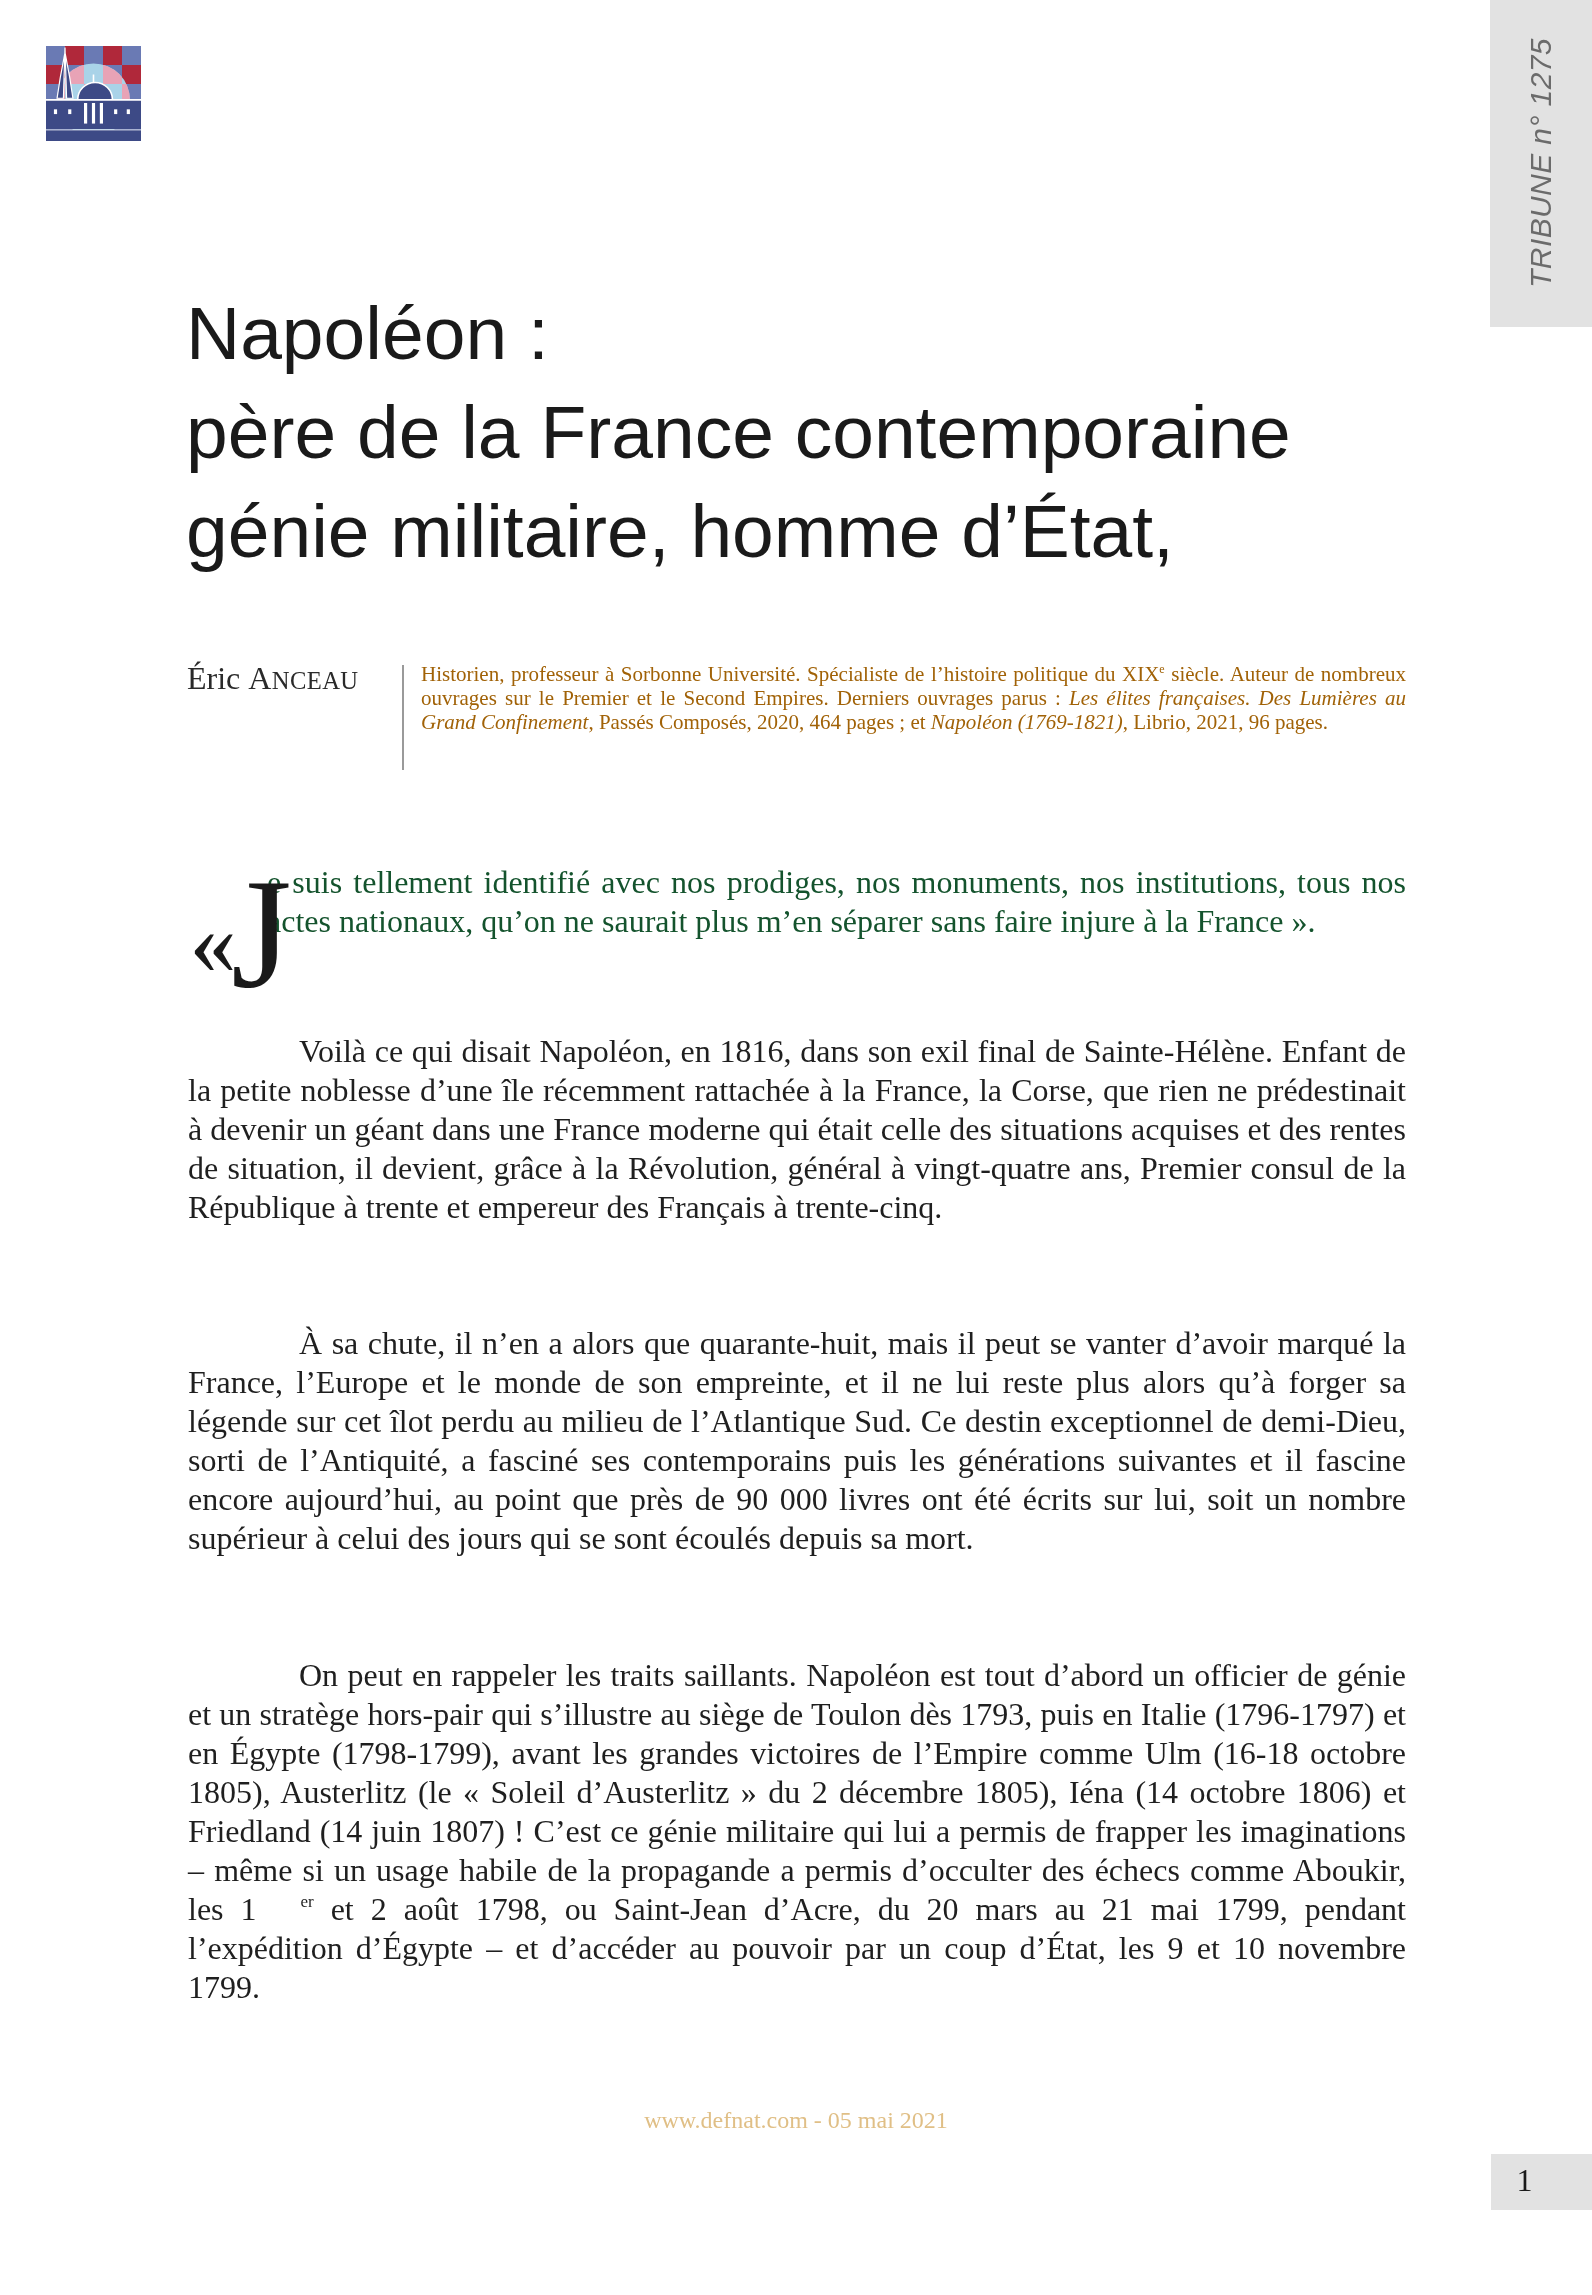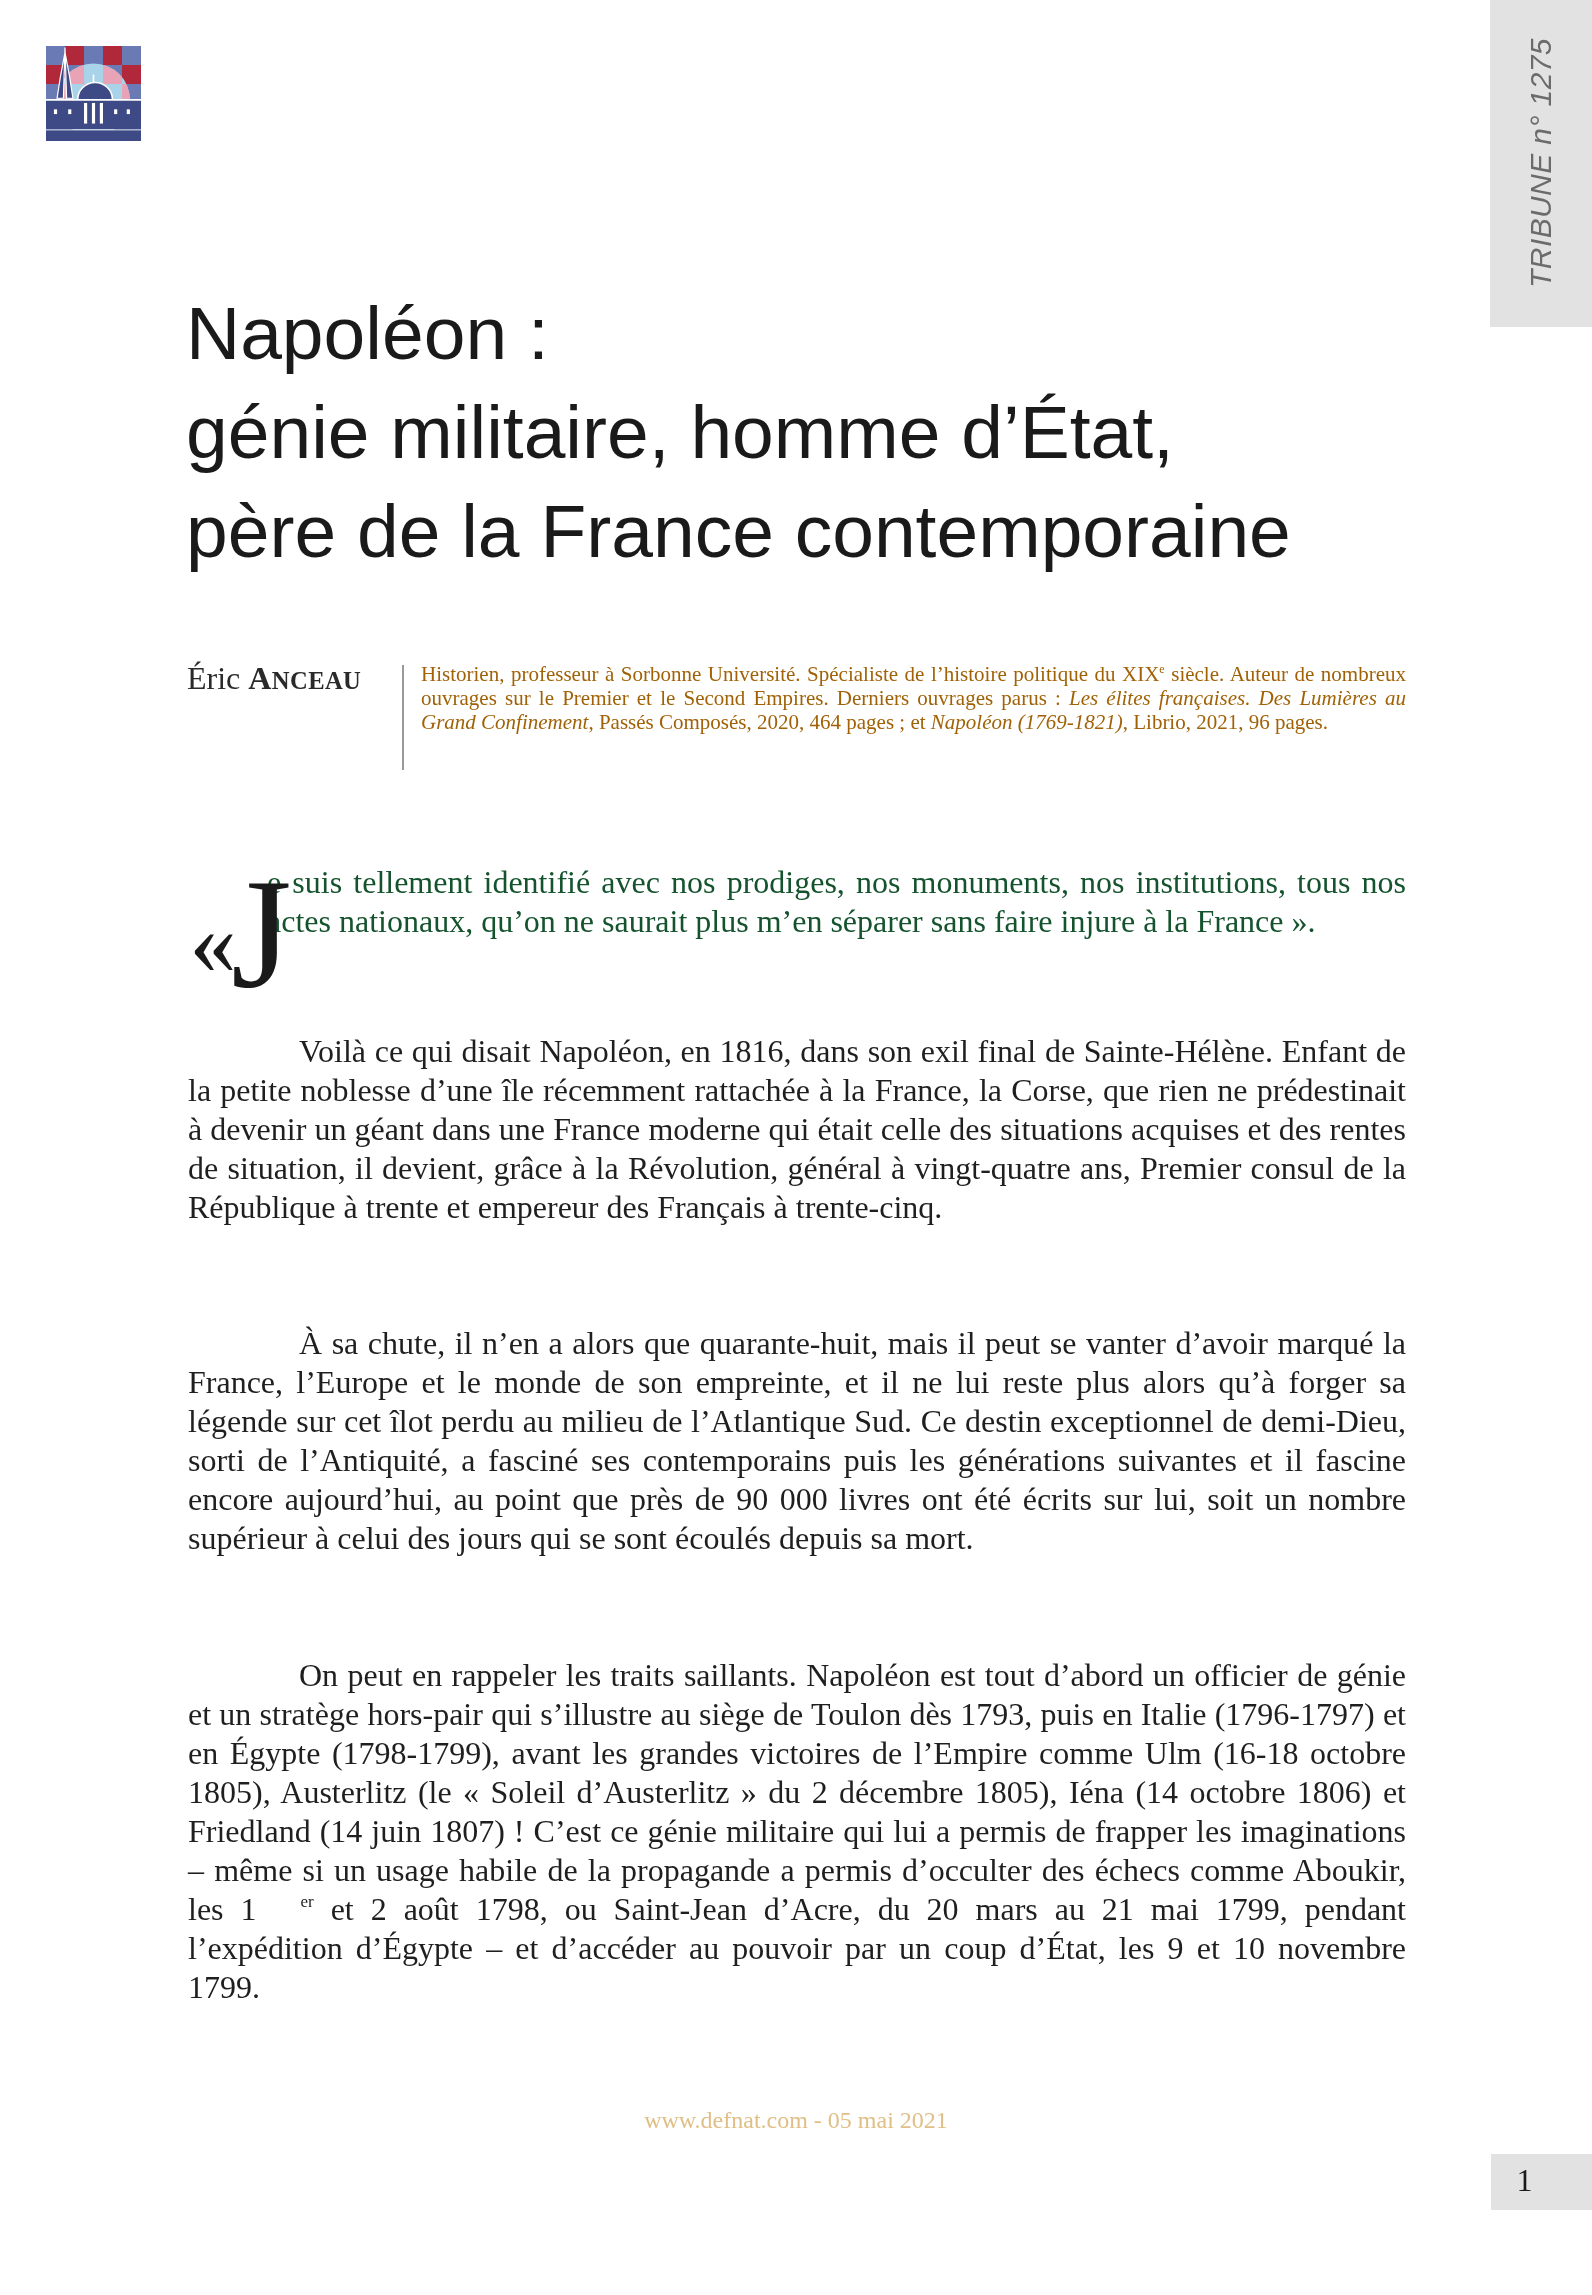--- a/index.html
+++ b/index.html
@@ -24,21 +24,21 @@
       font-family: "Liberation Sans", sans-serif; font-weight: normal;
       font-size: 75px; line-height: 99px; color: #1a1a1a; margin: 0;
     }
     .title span { display: block; white-space: nowrap; }
 
     .author-name {
       position: absolute; left: 187px; top: 660px;
       font-family: "Liberation Serif", serif; font-size: 32px; color: #2a2a2a;
       white-space: nowrap;
     }
-    .author-name .caps { font-size: 24.6px; letter-spacing: 0.4px; font-weight: bold; }
+    .author-name .caps { font-size: 24.6px; letter-spacing: 0.4px; }
     .bio-divider {
       position: absolute; left: 402px; top: 665px; width: 1.6px; height: 105px; background: #9a9a9a;
     }
     .bio {
       position: absolute; left: 421px; top: 662px; width: 985px;
       font-family: "Liberation Serif", serif; font-size: 21px; line-height: 24px;
       text-align: justify; color: #a16207; margin: 0;
     }
     .bio sup { font-size: 12px; vertical-align: 8px; line-height: 0; }
 
@@ -118,22 +118,22 @@
     <line x1="0" y1="106" x2="120" y2="106" stroke="#ffffff" stroke-width="1"></line>
   </svg>
 </div>
 
 <div class="tab-tribune">
   <span class="vlabel">TRIBUNE n° 1275</span>
 </div>
 
 <h1 class="title">
   <span>Napoléon :</span>
+  <span>père de la France contemporaine</span>
   <span>génie militaire, homme d’État,</span>
-  <span>père de la France contemporaine</span>
 </h1>
 
 <div class="author-name">
   <span>Éric</span>
   <span class="caps" id="author-last"><span style="font-size: 32px;">A</span><span>NCEAU</span></span>
 </div>
 <div class="bio-divider"></div>
 <p class="bio"><span>Historien, professeur à Sorbonne Université. Spécialiste de l’histoire politique du XIX</span><sup>e</sup><span> siècle. Auteur de nombreux ouvrages sur le Premier et le Second Empires. Derniers ouvrages parus : </span><i>Les élites françaises. Des Lumières au Grand Confinement</i><span>, Passés Composés, 2020, 464 pages ; et </span><i>Napoléon (1769-1821)</i><span>, Librio, 2021, 96 pages.</span></p>
 
 <div class="quote-block">

